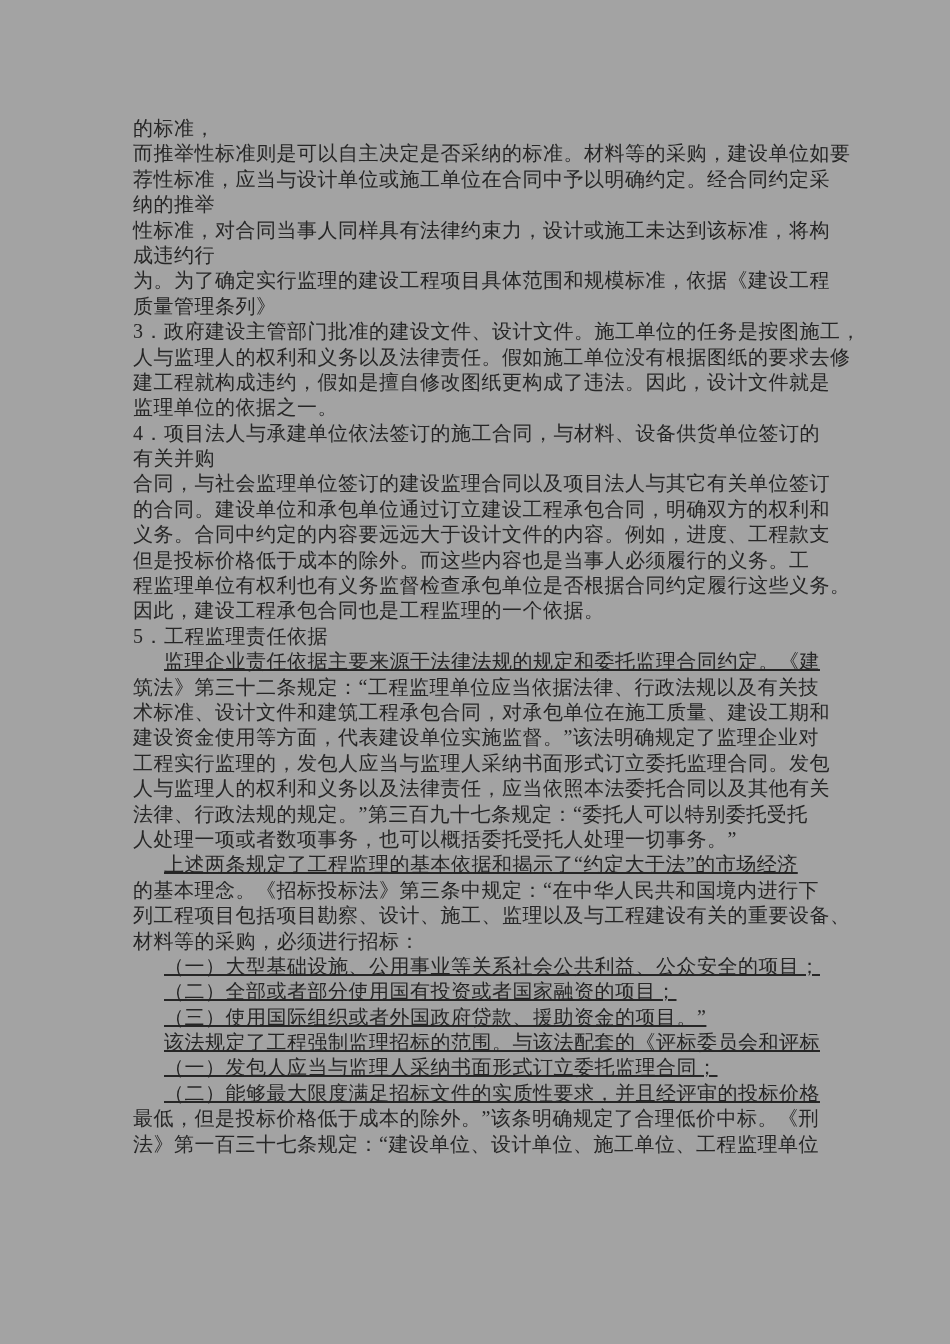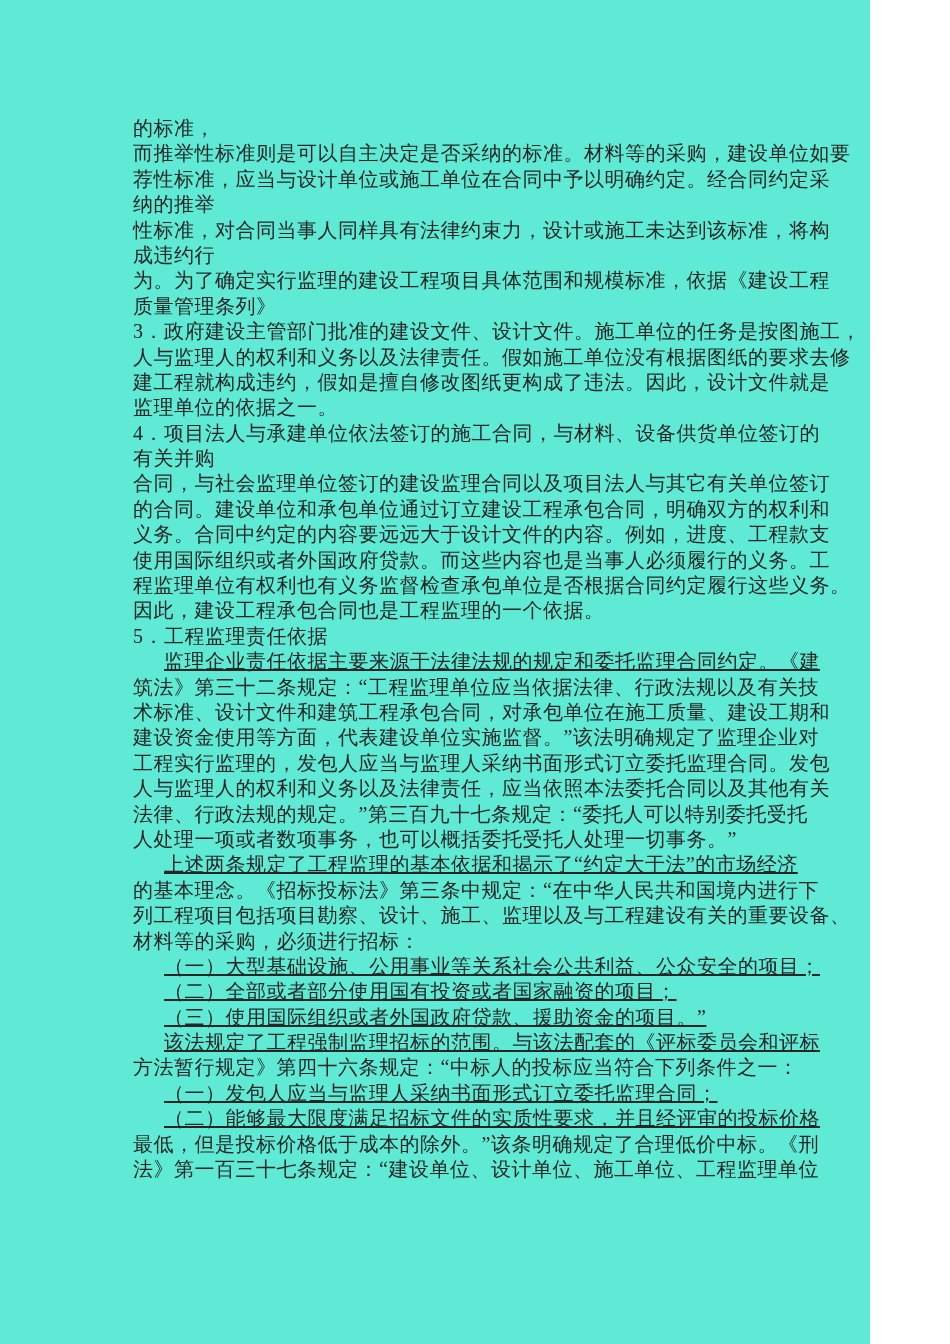--- a/index.html
+++ b/index.html
@@ -7,23 +7,23 @@
     padding: 0;
     background: #ffffff;
   }
   body {
     width: 950px;
     height: 1344px;
     font-family: "Liberation Serif", "DejaVu Serif", serif;
   }
   .page {
     position: relative;
-    width: 870px;
+    width: 950px;
     height: 1344px;
-    background: #5eead4;
+    background: #a3a3a3;
     overflow: hidden;
   }
   .text-block {
     position: absolute;
     left: 133px;
     top: 116px;
     width: 710px;
     color: #262626;
     font-size: 20px;
     line-height: 25.4px;
@@ -53,39 +53,38 @@
       <div class="line">质量管理条列》</div>
       <div class="line">3．政府建设主管部门批准的建设文件、设计文件。施工单位的任务是按图施工，</div>
       <div class="line">人与监理人的权利和义务以及法律责任。假如施工单位没有根据图纸的要求去修</div>
       <div class="line">建工程就构成违约，假如是擅自修改图纸更构成了违法。因此，设计文件就是</div>
       <div class="line">监理单位的依据之一。</div>
       <div class="line">4．项目法人与承建单位依法签订的施工合同，与材料、设备供货单位签订的</div>
       <div class="line">有关并购</div>
       <div class="line">合同，与社会监理单位签订的建设监理合同以及项目法人与其它有关单位签订</div>
       <div class="line">的合同。建设单位和承包单位通过订立建设工程承包合同，明确双方的权利和</div>
       <div class="line">义务。合同中约定的内容要远远大于设计文件的内容。例如，进度、工程款支</div>
-      <div class="line">使用国际组织或者外国政府贷款。而这些内容也是当事人必须履行的义务。工</div>
+      <div class="line">但是投标价格低于成本的除外。而这些内容也是当事人必须履行的义务。工</div>
       <div class="line">程监理单位有权利也有义务监督检查承包单位是否根据合同约定履行这些义务。</div>
       <div class="line">因此，建设工程承包合同也是工程监理的一个依据。</div>
       <div class="line">5．工程监理责任依据</div>
       <div class="line indent">监理企业责任依据主要来源于法律法规的规定和委托监理合同约定。《建</div>
       <div class="line">筑法》第三十二条规定：“工程监理单位应当依据法律、行政法规以及有关技</div>
       <div class="line">术标准、设计文件和建筑工程承包合同，对承包单位在施工质量、建设工期和</div>
       <div class="line">建设资金使用等方面，代表建设单位实施监督。”该法明确规定了监理企业对</div>
       <div class="line">工程实行监理的，发包人应当与监理人采纳书面形式订立委托监理合同。发包</div>
       <div class="line">人与监理人的权利和义务以及法律责任，应当依照本法委托合同以及其他有关</div>
       <div class="line">法律、行政法规的规定。”第三百九十七条规定：“委托人可以特别委托受托</div>
       <div class="line">人处理一项或者数项事务，也可以概括委托受托人处理一切事务。”</div>
       <div class="line indent">上述两条规定了工程监理的基本依据和揭示了“约定大于法”的市场经济</div>
       <div class="line">的基本理念。《招标投标法》第三条中规定：“在中华人民共和国境内进行下</div>
       <div class="line">列工程项目包括项目勘察、设计、施工、监理以及与工程建设有关的重要设备、</div>
       <div class="line">材料等的采购，必须进行招标：</div>
       <div class="line indent">（一）大型基础设施、公用事业等关系社会公共利益、公众安全的项目；</div>
       <div class="line indent">（二）全部或者部分使用国有投资或者国家融资的项目；</div>
       <div class="line indent">（三）使用国际组织或者外国政府贷款、援助资金的项目。”</div>
       <div class="line indent">该法规定了工程强制监理招标的范围。与该法配套的《评标委员会和评标</div>
-      <div class="line">方法暂行规定》第四十六条规定：“中标人的投标应当符合下列条件之一：</div>
       <div class="line indent">（一）发包人应当与监理人采纳书面形式订立委托监理合同；</div>
       <div class="line indent">（二）能够最大限度满足招标文件的实质性要求，并且经评审的投标价格</div>
       <div class="line">最低，但是投标价格低于成本的除外。”该条明确规定了合理低价中标。《刑</div>
       <div class="line">法》第一百三十七条规定：“建设单位、设计单位、施工单位、工程监理单位</div>
     </div>
 </div>
 
 </body></html>

